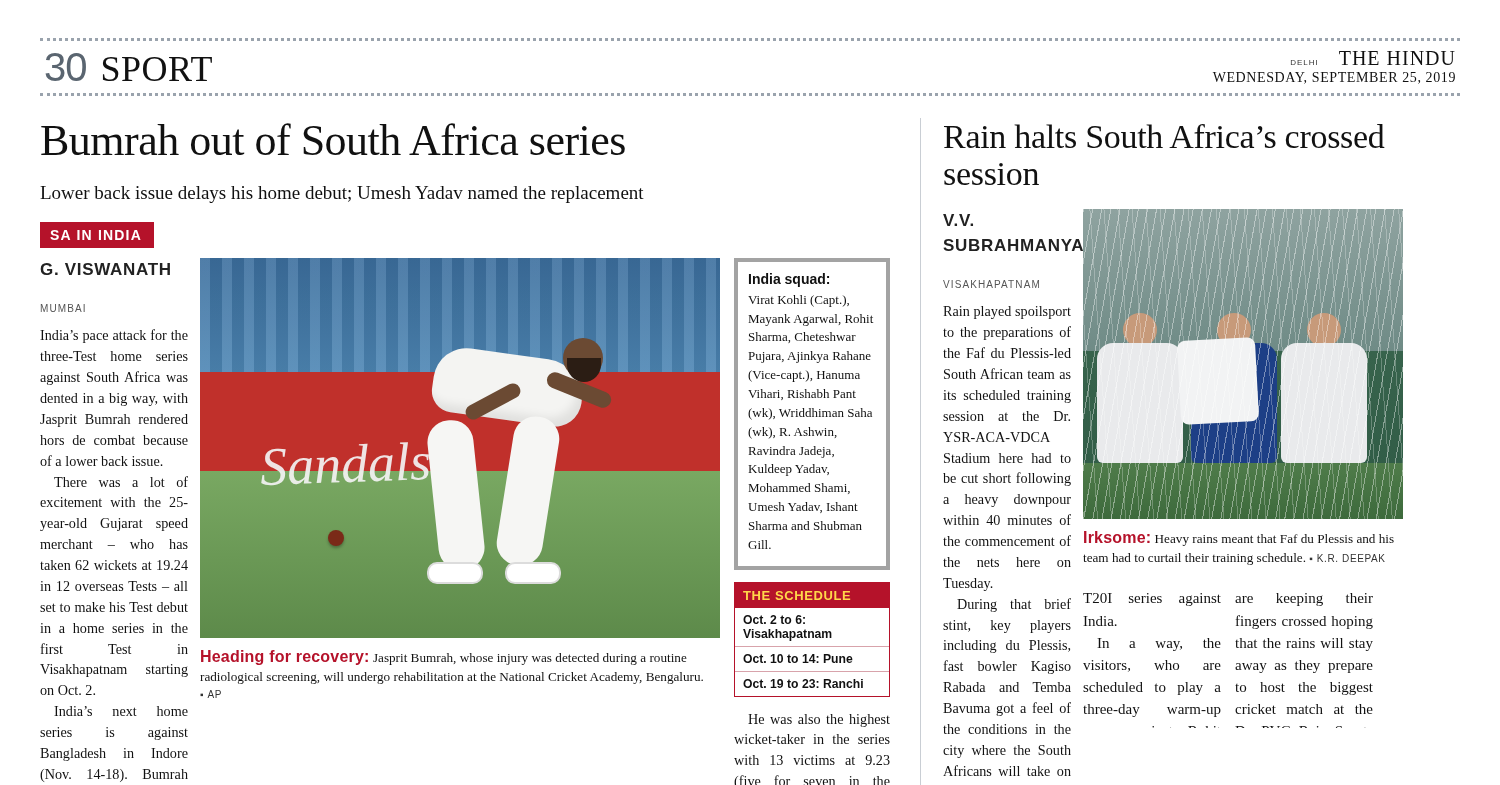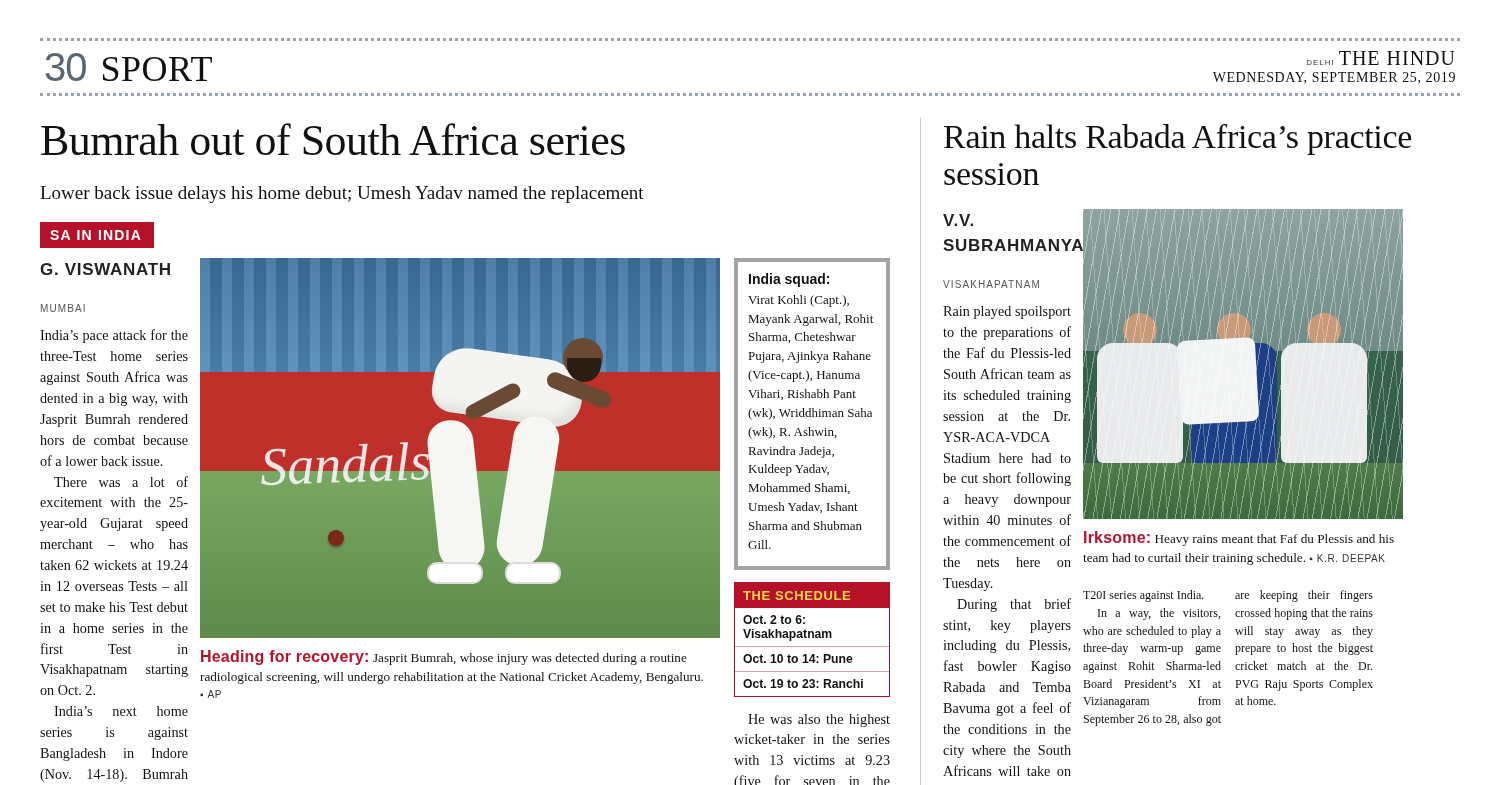--- a/index.html
+++ b/index.html
@@ -20,21 +20,21 @@
     height:58px;
     margin-top:38px;
     border-top:3px dotted #9aa3ad;
     border-bottom:3px dotted #9aa3ad;
     display:flex; align-items:center; justify-content:space-between;
   }
   .masthead-left { display:flex; align-items:baseline; gap:14px; padding-left:4px; }
   .page-num { font-size:40px; color:#5a6570; font-family:"Liberation Sans", sans-serif; font-weight:400; letter-spacing:-1px; }
   .section-name { font-size:36px; letter-spacing:0.5px; font-family:"Liberation Serif", serif; }
   .masthead-right { text-align:right; padding-right:4px; line-height:1.15; }
-  .brand-row { display:flex; align-items:baseline; justify-content:flex-end; gap:4px; }
+  .brand-row { display:flex; align-items:baseline; justify-content:flex-end; gap:20px; }
   .brand-city { font-size:8px; letter-spacing:1px; color:#333; font-family:"Liberation Sans", sans-serif; }
   .brand { font-size:20px; letter-spacing:1px; font-family:"Liberation Serif", serif; }
   .issue-date { font-size:14px; letter-spacing:0.6px; font-family:"Liberation Serif", serif; }
 
   
   .content { display:flex; margin-top:22px; }
   .left-pack { width:880px; padding-right:18px; position:relative; }
   .right-pack { width:540px; padding-left:22px; border-left:1px solid #c9ced4; position:relative; }
 
   h1.headline {
@@ -118,21 +118,21 @@
   .fig { position:absolute; bottom:56px; }
   .fig .h { width:34px; height:34px; border-radius:50%; background:#c79a7a; margin:0 auto; }
   .fig .b { width:86px; height:120px; background:#e9eaec; border-radius:16px 16px 6px 6px; margin-top:-4px; }
   .fig.blue .b { background:#1d3f86; }
   .fig.f1 { left:14px; }
   .fig.f2 { left:108px; }
   .fig.f3 { left:198px; }
   .towel { position:absolute; left:96px; bottom:96px; width:78px; height:84px; background:#f2f3f4; border-radius:8px; transform:rotate(-3deg); }
   .rcap { font-size:13.2px; line-height:1.36; margin-top:8px; }
   .r-bottom { display:flex; margin-top:12px; }
-  .rb { width:152px; padding-right:14px; font-size:12px; line-height:1.47; text-align:justify; }
+  .rb { width:152px; padding-right:14px; font-size:15px; line-height:1.47; text-align:justify; }
   .clip { max-height:150px; overflow:hidden; }
 </style>
 </head>
 <body>
 
 <div class="page">
 
   <div class="masthead">
     <div class="masthead-left">
       <div class="page-num">30</div>
@@ -211,21 +211,21 @@
 
           </div>
         </div>
       </div>
 
       
       
     </div>
 
     <div class="right-pack">
-      <h2 class="headline2">Rain halts Rabada Africa’s practice session</h2>
+      <h2 class="headline2">Rain halts South Africa’s crossed session</h2>
 
       <div class="r-cols">
         <div class="rc1">
           <div class="byline">V.V. SUBRAHMANYAM</div>
           <div class="byline-loc">VISAKHAPATNAM</div>
           <p class="body first">Rain played spoilsport to the preparations of the Faf du Plessis-led South African team as its scheduled training session at the Dr. YSR-ACA-VDCA Stadium here had to be cut short following a heavy downpour within 40 minutes of the commencement of the nets here on Tuesday.</p>
           <p class="body">During that brief stint, key players including du Plessis, fast bowler Kagiso Rabada and Temba Bavuma got a feel of the conditions in the city where the South Africans will take on India in the first Test to be played from October 2.</p>
 
         </div>
 

